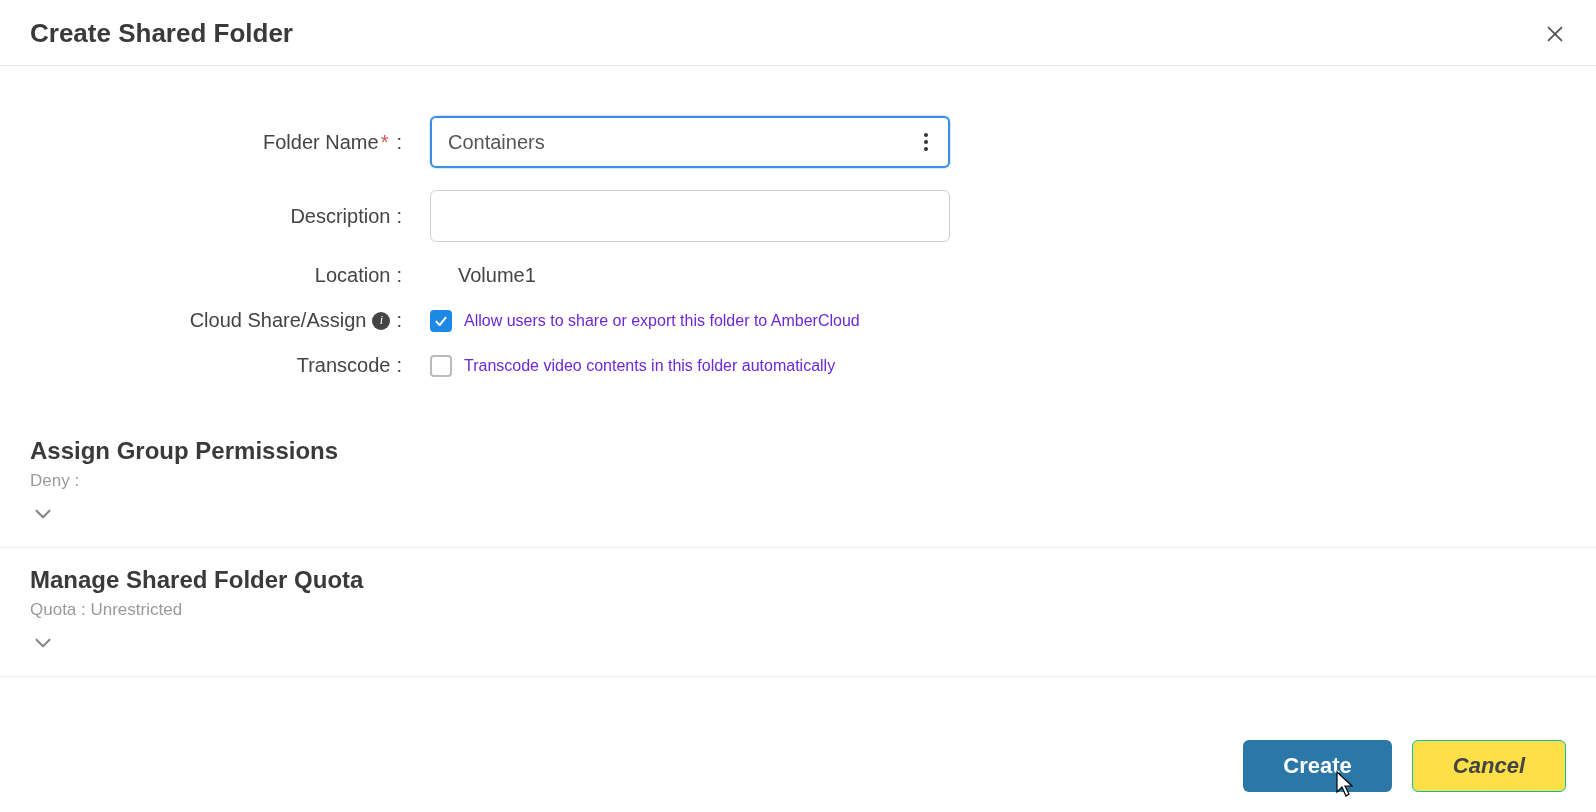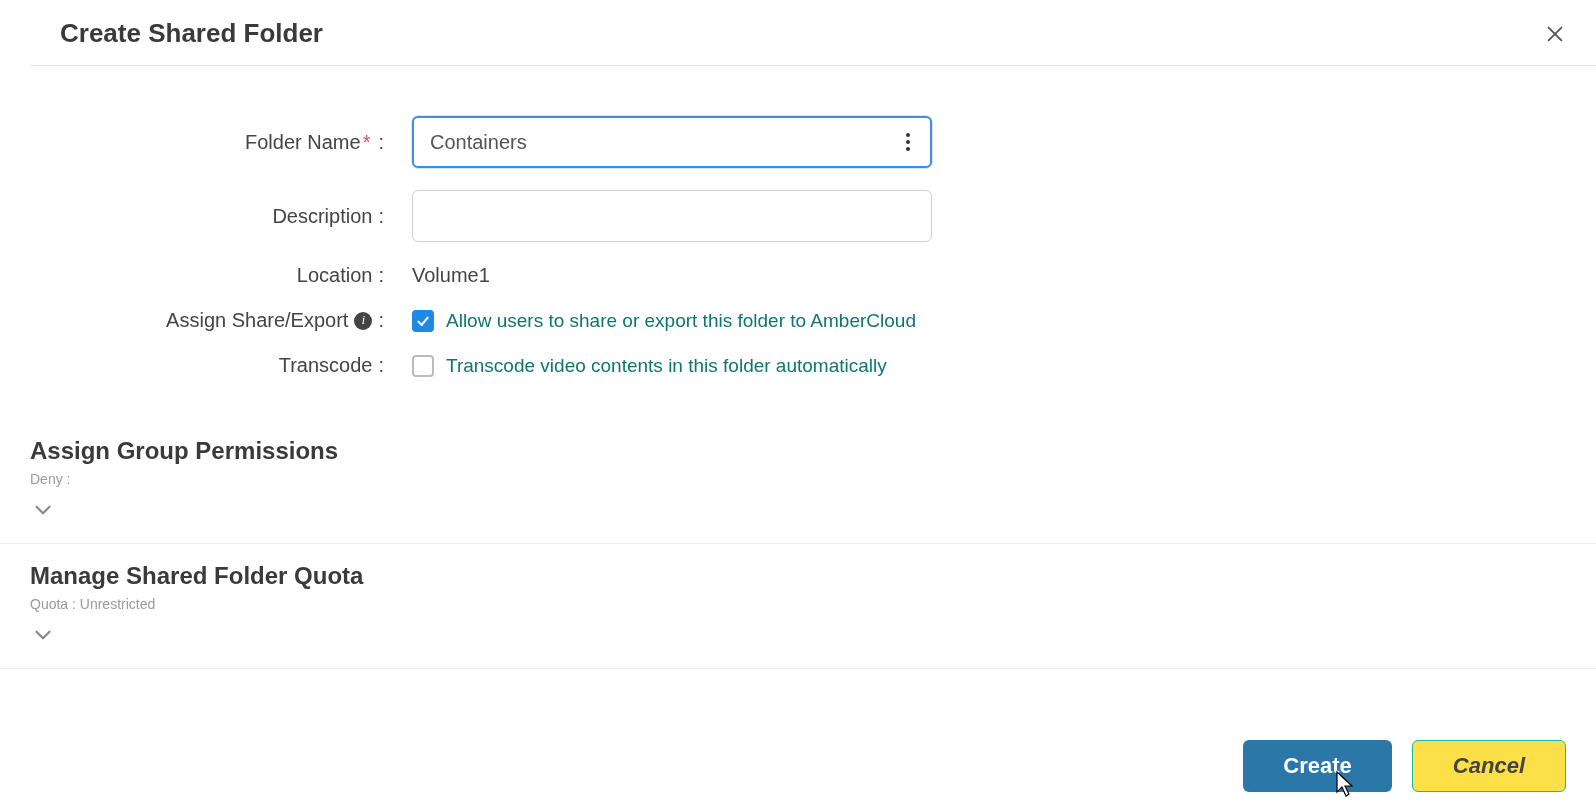--- a/index.html
+++ b/index.html
@@ -10,35 +10,34 @@
     width: 1596px;
     height: 812px;
     position: relative;
   }
   .header {
     display: flex;
     justify-content: space-between;
     align-items: center;
     padding: 18px 30px 16px 30px;
     border-bottom: 1px solid #e5e5e5;
-    margin-left: 30px;
   }
   .header-title {
     font-size: 26px;
     font-weight: 600;
     color: #3a3a3a;
   }
   .close-icon {
     width: 22px;
     height: 22px;
     cursor: pointer;
     color: #555;
   }
   .form-area {
-    padding: 50px 30px 20px 30px;
+    padding: 50px 30px 20px 48px;
   }
   .form-row {
     display: flex;
     align-items: center;
     margin-bottom: 22px;
   }
   .form-label {
     width: 360px;
     text-align: right;
     font-size: 20px;
@@ -103,60 +102,61 @@
     display: flex;
     flex-direction: column;
     gap: 3px;
   }
   .dots-icon span {
     width: 4px; height: 4px; background:#333; border-radius:50%;
   }
   .static-value {
     font-size: 20px;
     color: #444;
+    margin-left: 28px;
   }
   .checkbox {
     width: 22px;
     height: 22px;
     border: 2px solid #bbb;
     border-radius: 4px;
     margin-right: 12px;
     display: inline-flex;
     align-items: center;
     justify-content: center;
     cursor: pointer;
     flex-shrink: 0;
   }
   .checkbox.checked {
     background: #1e88e5;
     border-color: #1e88e5;
   }
   .checkbox.checked svg { color: #fff; }
   .check-label {
-    font-size: 19px;
-    color: #0f766e;
+    font-size: 16px;
+    color: #6d28d9;
   }
   .section {
     border-bottom: 1px solid #eee;
     padding: 18px 30px 16px 30px;
     display: flex;
     justify-content: space-between;
     align-items: flex-start;
     cursor: pointer;
     flex-direction: column;
   }
   .section-left {}
   .section-title {
     font-size: 24px;
     font-weight: 600;
     color: #3a3a3a;
     margin-bottom: 6px;
   }
   .section-sub {
-    font-size: 14px;
+    font-size: 17px;
     color: #9a9a9a;
   }
   .chevron {
     color: #888;
     margin-top: 10px;
   }
   .footer {
     position: absolute;
     bottom: 20px;
     right: 30px;
@@ -243,21 +243,21 @@
       <span>Location</span>
         <span class="colon">:</span>
     </div>
     <div class="form-control">
       <span class="static-value">Volume1</span>
     </div>
   </div>
 
   <div class="form-row">
     <div class="form-label">
-      <span>Assign Share/Export</span>
+      <span>Cloud Share/Assign</span>
       <span class="info-icon">i</span>
       <span class="colon">:</span>
     </div>
     <div class="form-control">
       <span class="checkbox checked">
         <svg viewBox="0 0 24 24" width="16" height="16" fill="none" stroke="currentColor" stroke-width="3" stroke-linecap="round" stroke-linejoin="round">
             <polyline points="5 13 10 18 19 7"></polyline>
           </svg>
       </span>
       <span class="check-label">Allow users to share or export this folder to AmberCloud</span>

